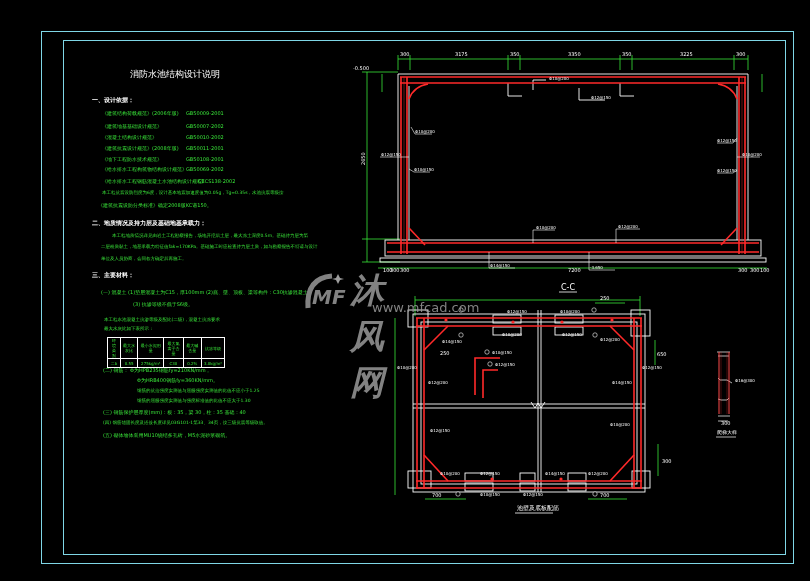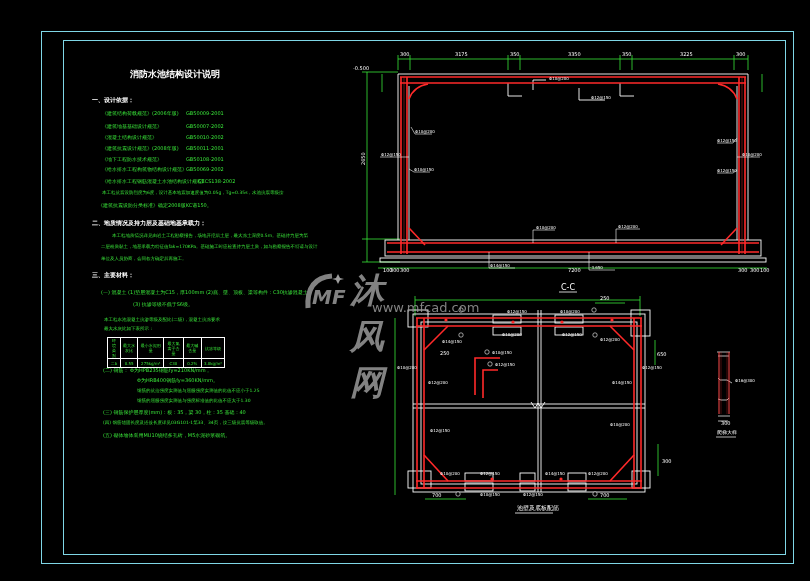--- a/index.html
+++ b/index.html
@@ -1,19 +1,19 @@
 <!DOCTYPE html>
 <html><head>
 <meta charset="utf-8">
 <style>
   html,body{margin:0;padding:0;background:#000;}
   #canvas{position:relative;width:810px;height:581px;background:#000;overflow:hidden;font-family:"DejaVu Sans",sans-serif;}
   .frame{position:absolute;border:1px solid #7fd6e6;}
   .txt{position:absolute;white-space:nowrap;line-height:1;}
-  .notes-title{font-size:9px;font-weight:bold;color:#fff;text-align:center;}
+  .notes-title{font-size:9px;font-weight:normal;color:#fff;text-align:center;}
   .nh{font-size:6px;color:#fff;font-weight:bold;}
   .nl{font-size:5px;color:#39e639;}
   table.mix{position:absolute;border-collapse:collapse;}
   table.mix td{border:1px solid #fff;color:#39e639;font-size:4px;text-align:center;padding:0 2px;height:8px;}
   svg{position:absolute;left:0;top:0;}
   .dim{font-size:5px;fill:#fff;font-family:"DejaVu Sans",sans-serif;}
   .lbl{font-size:4px;fill:#fff;font-family:"DejaVu Sans",sans-serif;}
   .sec{font-size:8px;fill:#fff;font-family:"DejaVu Sans",sans-serif;}
   .wm{position:absolute;left:300px;top:268px;color:#9a9a9a;opacity:.85;}
   .wm .cn{font-size:34px;font-weight:bold;font-style:italic;letter-spacing:2px;position:absolute;left:50px;top:0;}

